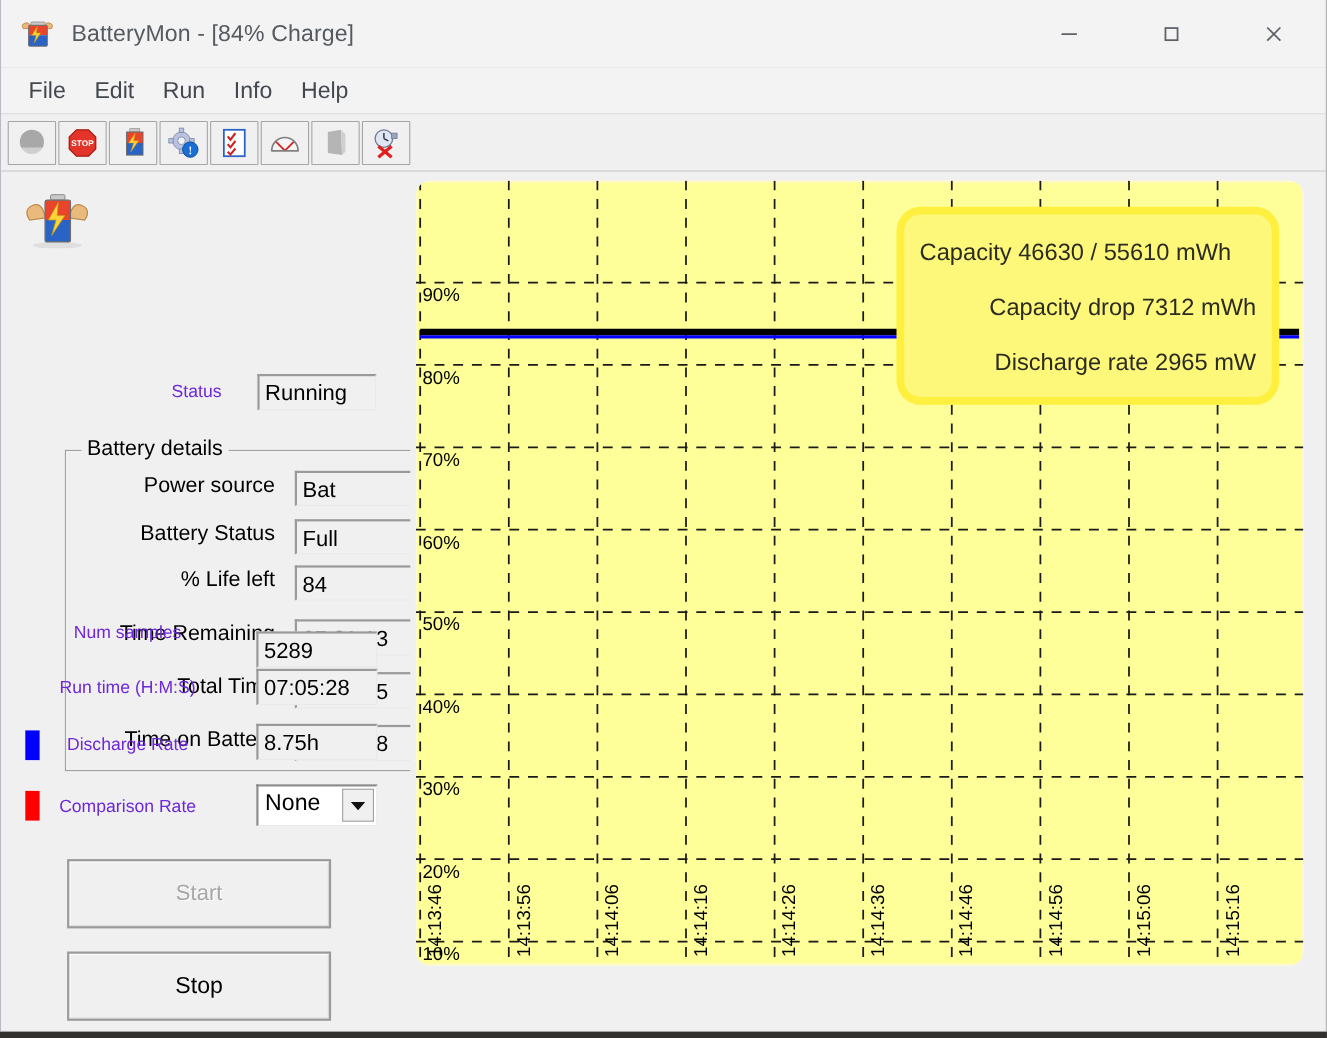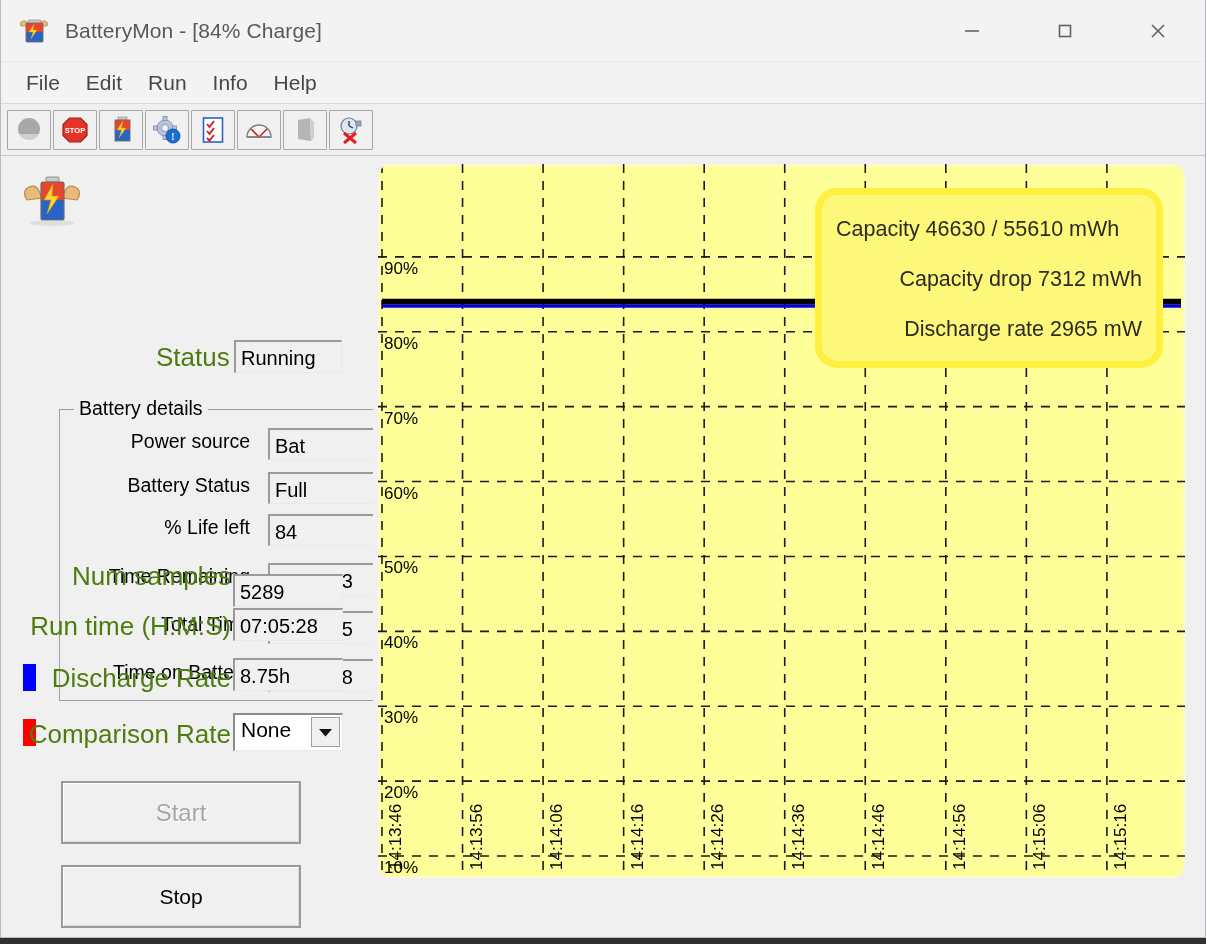--- a/index.html
+++ b/index.html
@@ -84,21 +84,21 @@
     width: 372px; height: 781px;
     background: #f0f0f0;
   }
 
   #big-battery-icon {
     position: absolute; left: 18px; top: 17px;
     width: 66px; height: 52px;
   }
   .fieldlabel {
     position: absolute; right: 0; top: 0;
-    font-size: 26px; color: #4d7c0f; text-align: right;
+    font-size: 16px; color: #6d28d9; text-align: center;
     white-space: nowrap; line-height: 32px;
   }
   .fieldbox {
     background: #f0f0f0;
     border-top: 2px solid #9a9a9a;
     border-left: 2px solid #9a9a9a;
     border-right: 1px solid #e9e9e9;
     border-bottom: 1px solid #e9e9e9;
     font-size: 20px; color: #000;
     padding: 2px 4px 0 5px;
@@ -357,21 +357,21 @@
         <svg width="13" height="9" viewBox="0 0 13 9">
             <polygon points="0,1 13,1 6.5,8.5" fill="#111"></polygon>
           </svg>
       </span>
     </div>
 
     <div style="position:absolute; left:60px; top:624px; width:240px; height:63px;
                 background:#f0f0f0; border:2px solid #9a9a9a;
                 box-shadow: inset 1px 1px 0 #ffffff, inset -1px -1px 0 #dcdcdc;
                 display:flex; align-items:center; justify-content:center;">
-      <span style="font-size:24px; color:#a6a6a6; text-shadow: 1px 1px 0 #ffffff;">Start</span>
+      <span style="font-size:20px; color:#a6a6a6; text-shadow: 1px 1px 0 #ffffff;">Start</span>
     </div>
 
     <div style="position:absolute; left:60px; top:708px; width:240px; height:63px;
                 background:#f0f0f0; border:2px solid #9a9a9a;
                 box-shadow: inset 1px 1px 0 #ffffff, inset -1px -1px 0 #dcdcdc;
                 display:flex; align-items:center; justify-content:center;">
       <span style="font-size:21px; color:#000;">Stop</span>
     </div>
   </div>
 

